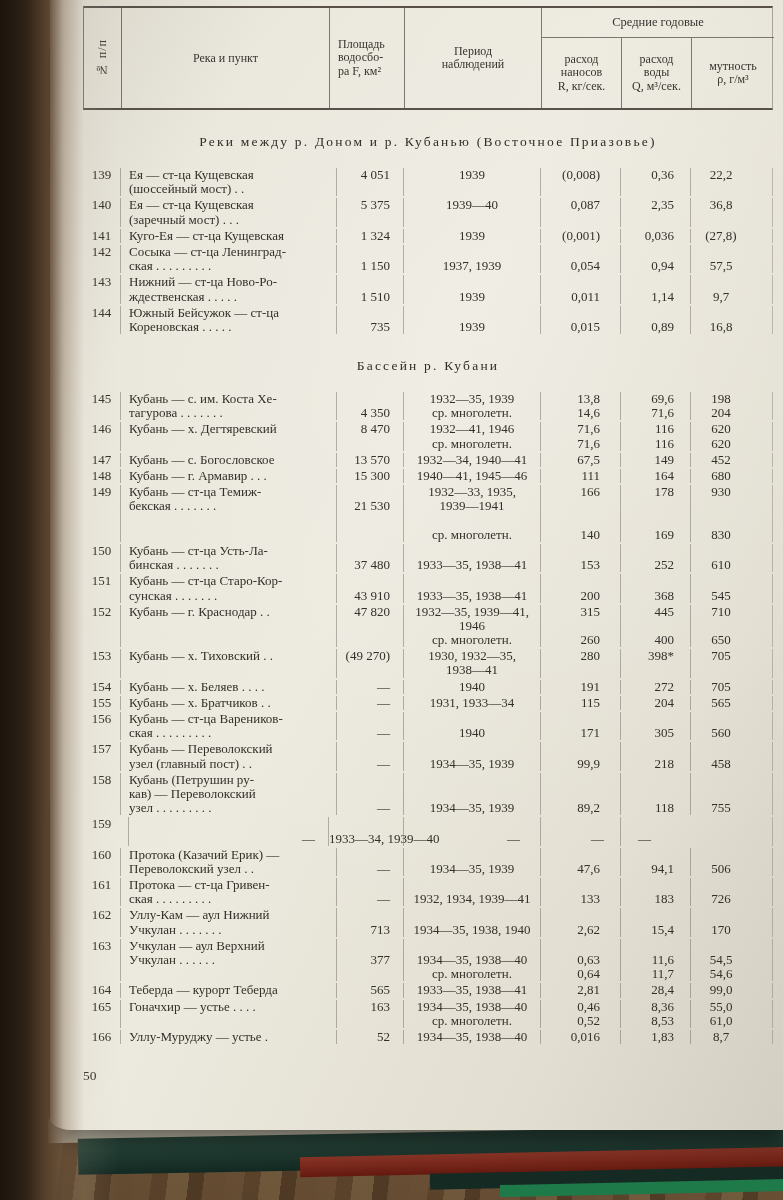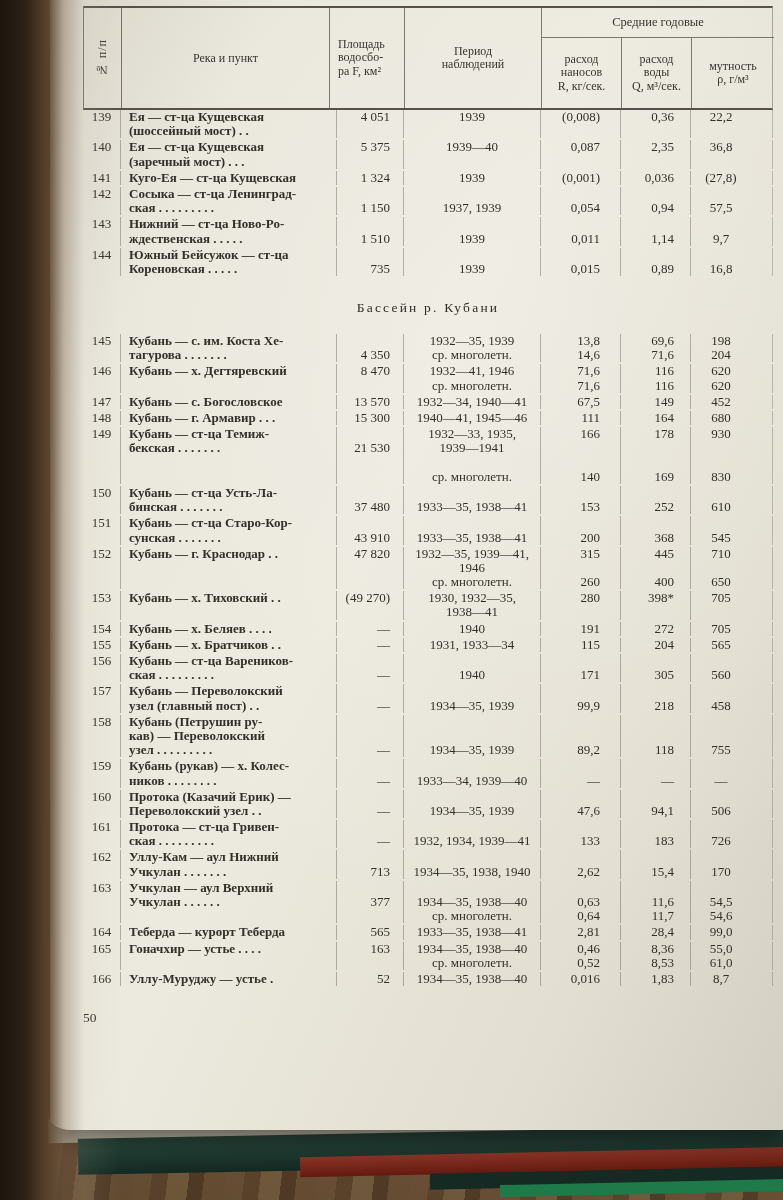--- a/index.html
+++ b/index.html
@@ -61,21 +61,21 @@
   .section-heading{text-align:center;margin:24px 0 18px;letter-spacing:2.2px;font-size:13.5px;color:#2f2d28;}
   
   .trow{
     display:grid;
     grid-template-columns:37px 208px 75px 137px 80px 70px 83px;
     margin-bottom:2px;
     border-right:1px solid rgba(87,81,74,.30);
   }
   .trow .cell + .cell{border-left:1px solid rgba(87,81,74,.40);}
   .c-num{text-align:center;}
-  .c-name{padding-left:8px;font-weight:bold;}
+  .c-name{padding-left:8px;}
   .c-area{text-align:right;padding-right:13px;margin-left:8px;}
   .c-period{text-align:center;}
   .c-r{text-align:right;padding-right:20px;}
   .c-q{text-align:right;padding-right:16px;}
   .c-rho{text-align:center;padding-right:22px;}
   .page-number{margin-top:24px;font-size:13.5px;color:#33302a;}
 </style>
 </head>
 <body>
 
@@ -113,20 +113,21 @@
           <div class="ln">воды</div>
           <div class="ln">Q, м³/сек.</div>
         </div>
       <div class="th th-rho">
           <div class="ln">мутность</div>
           <div class="ln">ρ, г/м³</div>
         </div>
     </div>
 
     <div id="table-body">
+        <div class="section-heading">Реки между р. Доном и р. Кубанью (Восточное Приазовье)</div>
         <div class="trow">
           <div class="cell c-num">
             <div class="ln">139</div>
           </div>
           <div class="cell c-name">
             <div class="ln">Ея — ст-ца Кущевская</div>
             <div class="ln">(шоссейный мост)  .  .</div>
           </div>
           <div class="cell c-area">
             <div class="ln">4 051</div>
@@ -666,24 +667,20 @@
           </div>
           <div class="cell c-rho">
             <div class="ln"></div>
             <div class="ln"></div>
             <div class="ln">755</div>
           </div>
         </div>
         <div class="trow">
           <div class="cell c-num">
             <div class="ln">159</div>
-          </div>
-          <div class="cell c-name">
-            <div class="ln">Кубань (рукав) — х. Колес-</div>
-            <div class="ln">ников  .  .  .  .  .  .  .  .</div>
           </div>
           <div class="cell c-area">
             <div class="ln"></div>
             <div class="ln">—</div>
           </div>
           <div class="cell c-period">
             <div class="ln"></div>
             <div class="ln">1933—34,  1939—40</div>
           </div>
           <div class="cell c-r">

